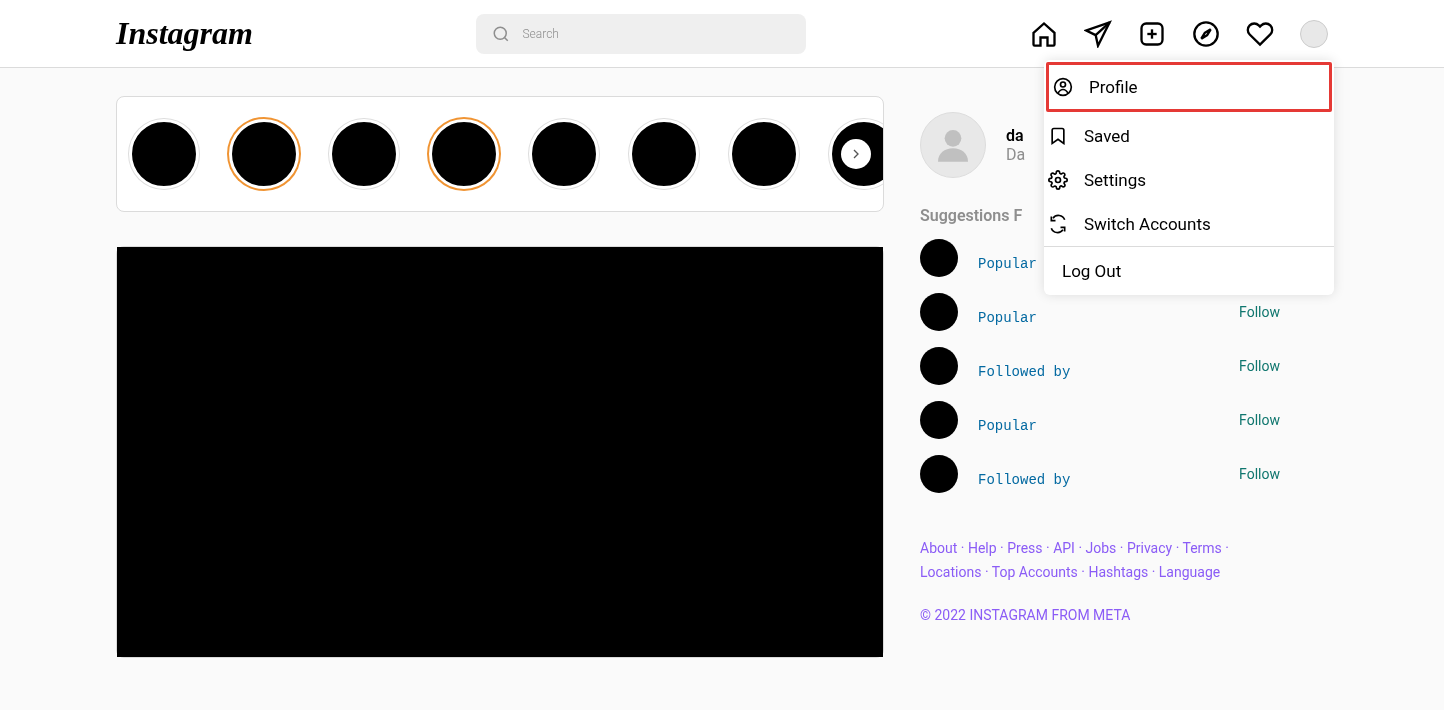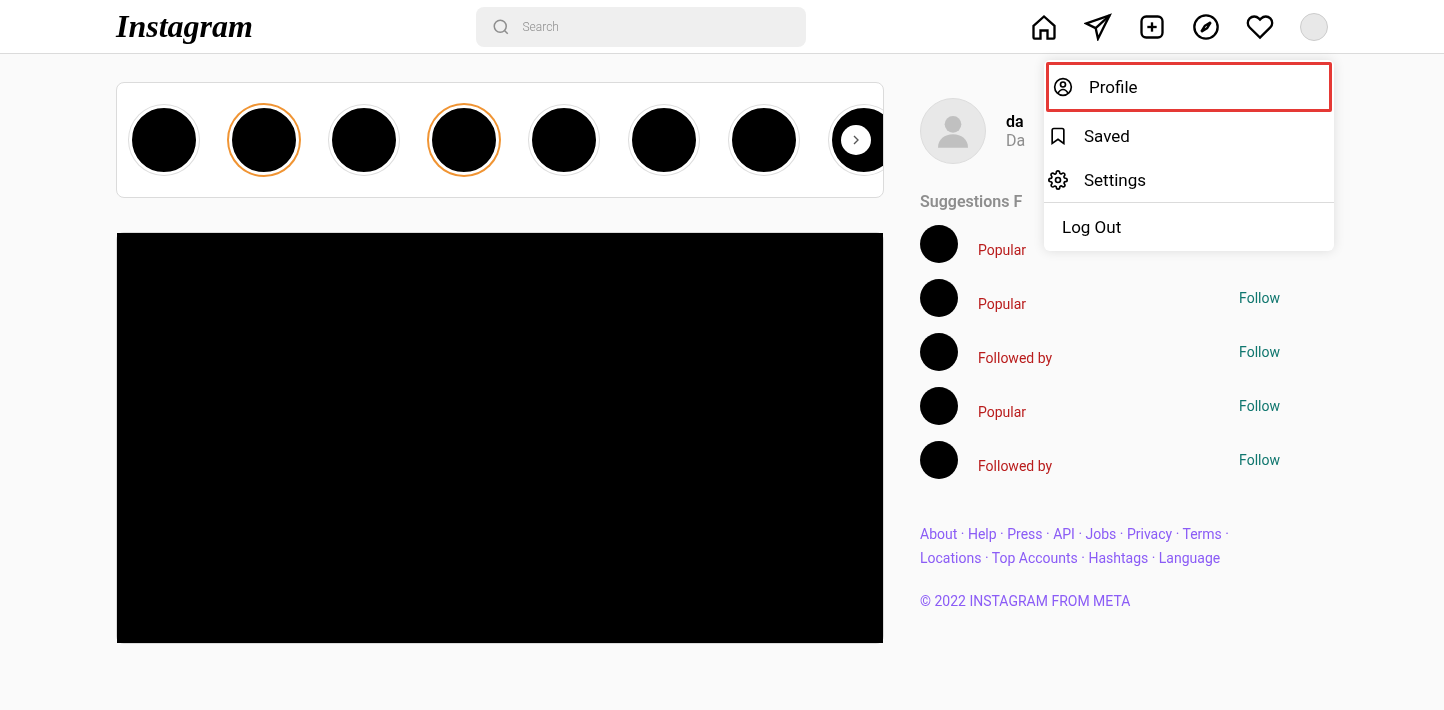--- a/index.html
+++ b/index.html
@@ -1,18 +1,18 @@
 <!DOCTYPE html>
 <html><head>
 <meta charset="utf-8">
 <style>
 * { margin: 0; padding: 0; box-sizing: border-box; }
 body { font-family: -apple-system, BlinkMacSystemFont, "Segoe UI", Roboto, Helvetica, Arial, sans-serif; background: #fafafa; width: 1444px; height: 710px; overflow: hidden; }
 
-.header { background: #fff; border-bottom: 1px solid #dbdbdb; height: 54px; display: flex; align-items: center; justify-content: space-between; padding: 0 116px 0 116px; position: relative; z-index: 10; }
+.header { background: #fff; border-bottom: 1px solid #dbdbdb; height: 68px; display: flex; align-items: center; justify-content: space-between; padding: 0 116px 0 116px; position: relative; z-index: 10; }
 .logo { font-family: 'Brush Script MT', cursive; font-size: 32px; font-weight: 600; font-style: italic; }
 .search-bar { display: flex; align-items: center; background: #efefef; border-radius: 8px; padding: 8px 16px; width: 330px; height: 40px; }
 .search-bar svg { width: 18px; height: 18px; color: #8e8e8e; margin-right: 12px; }
 .search-bar span { color: #8e8e8e; font-size: 12px; font-weight: 300; }
 .nav-icons { display: flex; align-items: center; gap: 26px; }
 .nav-icons .icon { width: 28px; height: 28px; cursor: pointer; display: flex; align-items: center; justify-content: center; }
 .nav-icons svg { width: 28px; height: 28px; }
 .avatar-small { width: 28px; height: 28px; border-radius: 50%; background: #e8e8e8; border: 1px solid #ccc; position: relative; }
 .avatar-small::after { content: ''; position: absolute; bottom: -10px; left: 50%; transform: translateX(-50%); width: 0; height: 0; border-left: 8px solid transparent; border-right: 8px solid transparent; border-bottom: 8px solid #fff; }
 
@@ -36,21 +36,21 @@
 
 .profile-row { display: flex; align-items: center; padding: 16px 0; }
 .profile-avatar { width: 66px; height: 66px; border-radius: 50%; background: #e8e8e8; border: 1px solid #ddd; margin-right: 20px; display:flex; align-items:center; justify-content:center;}
 .profile-avatar svg { width: 40px; height: 40px; color: #c0c0c0; }
 .profile-name { font-weight: 600; font-size: 16px; }
 .profile-display { color: #8e8e8e; font-size: 16px; }
 
 .sugg-title { color: #8e8e8e; font-weight: 600; font-size: 16px; margin: 12px 0 6px 0; }
 .sugg-item { display: flex; align-items: center; padding: 8px 0; }
 .sugg-avatar { width: 38px; height: 38px; border-radius: 50%; background: #000; margin-right: 20px; }
-.sugg-info { font-size: 14px; color: #b91c1c; margin-top: 12px; }
+.sugg-info { font-size: 14px; color: #0369a1; margin-top: 12px; font-family: Liberation Mono, monospace; }
 .sugg-follow { margin-left: auto; color: #0f766e; font-weight: 400; font-size: 14px; cursor: pointer; }
 
 .footer-links { margin-top: 36px; color: #8b5cf6; font-size: 14px; line-height: 1.7; }
 .footer-links span { cursor: pointer; }
 .copyright { margin-top: 22px; color: #8b5cf6; font-size: 14px; }
 
 .dropdown { position: absolute; top: 60px; right: 110px; width: 290px; background: #fff; border-radius: 6px; box-shadow: 0 0 12px rgba(0,0,0,0.12); z-index: 100; }
 .dropdown-item { display: flex; align-items: center; padding: 12px 4px; cursor: pointer; font-size: 17px; }
 .dropdown-item svg { width: 20px; height: 20px; margin-right: 16px; }
 .dropdown-item.highlight { border: 3px solid #e53935; border-radius: 2px; margin: 2px; }
@@ -117,20 +117,28 @@
         <path d="M19 21l-7-5-7 5V5a2 2 0 012-2h10a2 2 0 012 2v16z"></path>
       </svg>
     <span>Saved</span>
   </div>
   <div class="dropdown-item">
     <svg viewBox="0 0 24 24" fill="none" stroke="#000" stroke-width="2">
         <circle cx="12" cy="12" r="3"></circle>
         <path d="M19.4 15a1.65 1.65 0 00.33 1.82l.06.06a2 2 0 11-2.83 2.83l-.06-.06a1.65 1.65 0 00-1.82-.33 1.65 1.65 0 00-1 1.51V21a2 2 0 01-4 0v-.09a1.65 1.65 0 00-1-1.51 1.65 1.65 0 00-1.82.33l-.06.06a2 2 0 11-2.83-2.83l.06-.06a1.65 1.65 0 00.33-1.82 1.65 1.65 0 00-1.51-1H3a2 2 0 010-4h.09a1.65 1.65 0 001.51-1 1.65 1.65 0 00-.33-1.82l-.06-.06a2 2 0 112.83-2.83l.06.06a1.65 1.65 0 001.82.33h0a1.65 1.65 0 001-1.51V3a2 2 0 014 0v.09a1.65 1.65 0 001 1.51 1.65 1.65 0 001.82-.33l.06-.06a2 2 0 112.83 2.83l-.06.06a1.65 1.65 0 00-.33 1.82v0a1.65 1.65 0 001.51 1H21a2 2 0 010 4h-.09a1.65 1.65 0 00-1.51 1z"></path>
       </svg>
     <span>Settings</span>
+  </div>
+  <div class="dropdown-item">
+    <svg viewBox="0 0 24 24" fill="none" stroke="#000" stroke-width="2">
+        <path d="M20 7a8 8 0 00-14-2M4 17a8 8 0 0014 2"></path>
+        <polyline points="4 3 4 8 9 8"></polyline>
+        <polyline points="20 21 20 16 15 16"></polyline>
+      </svg>
+    <span>Switch Accounts</span>
   </div>
   <div class="dropdown-divider"></div>
   <div class="dropdown-item logout">
     <span>Log Out</span>
   </div>
 </div>
 
 <div class="content">
   <div class="main-col">
     <div class="stories">

